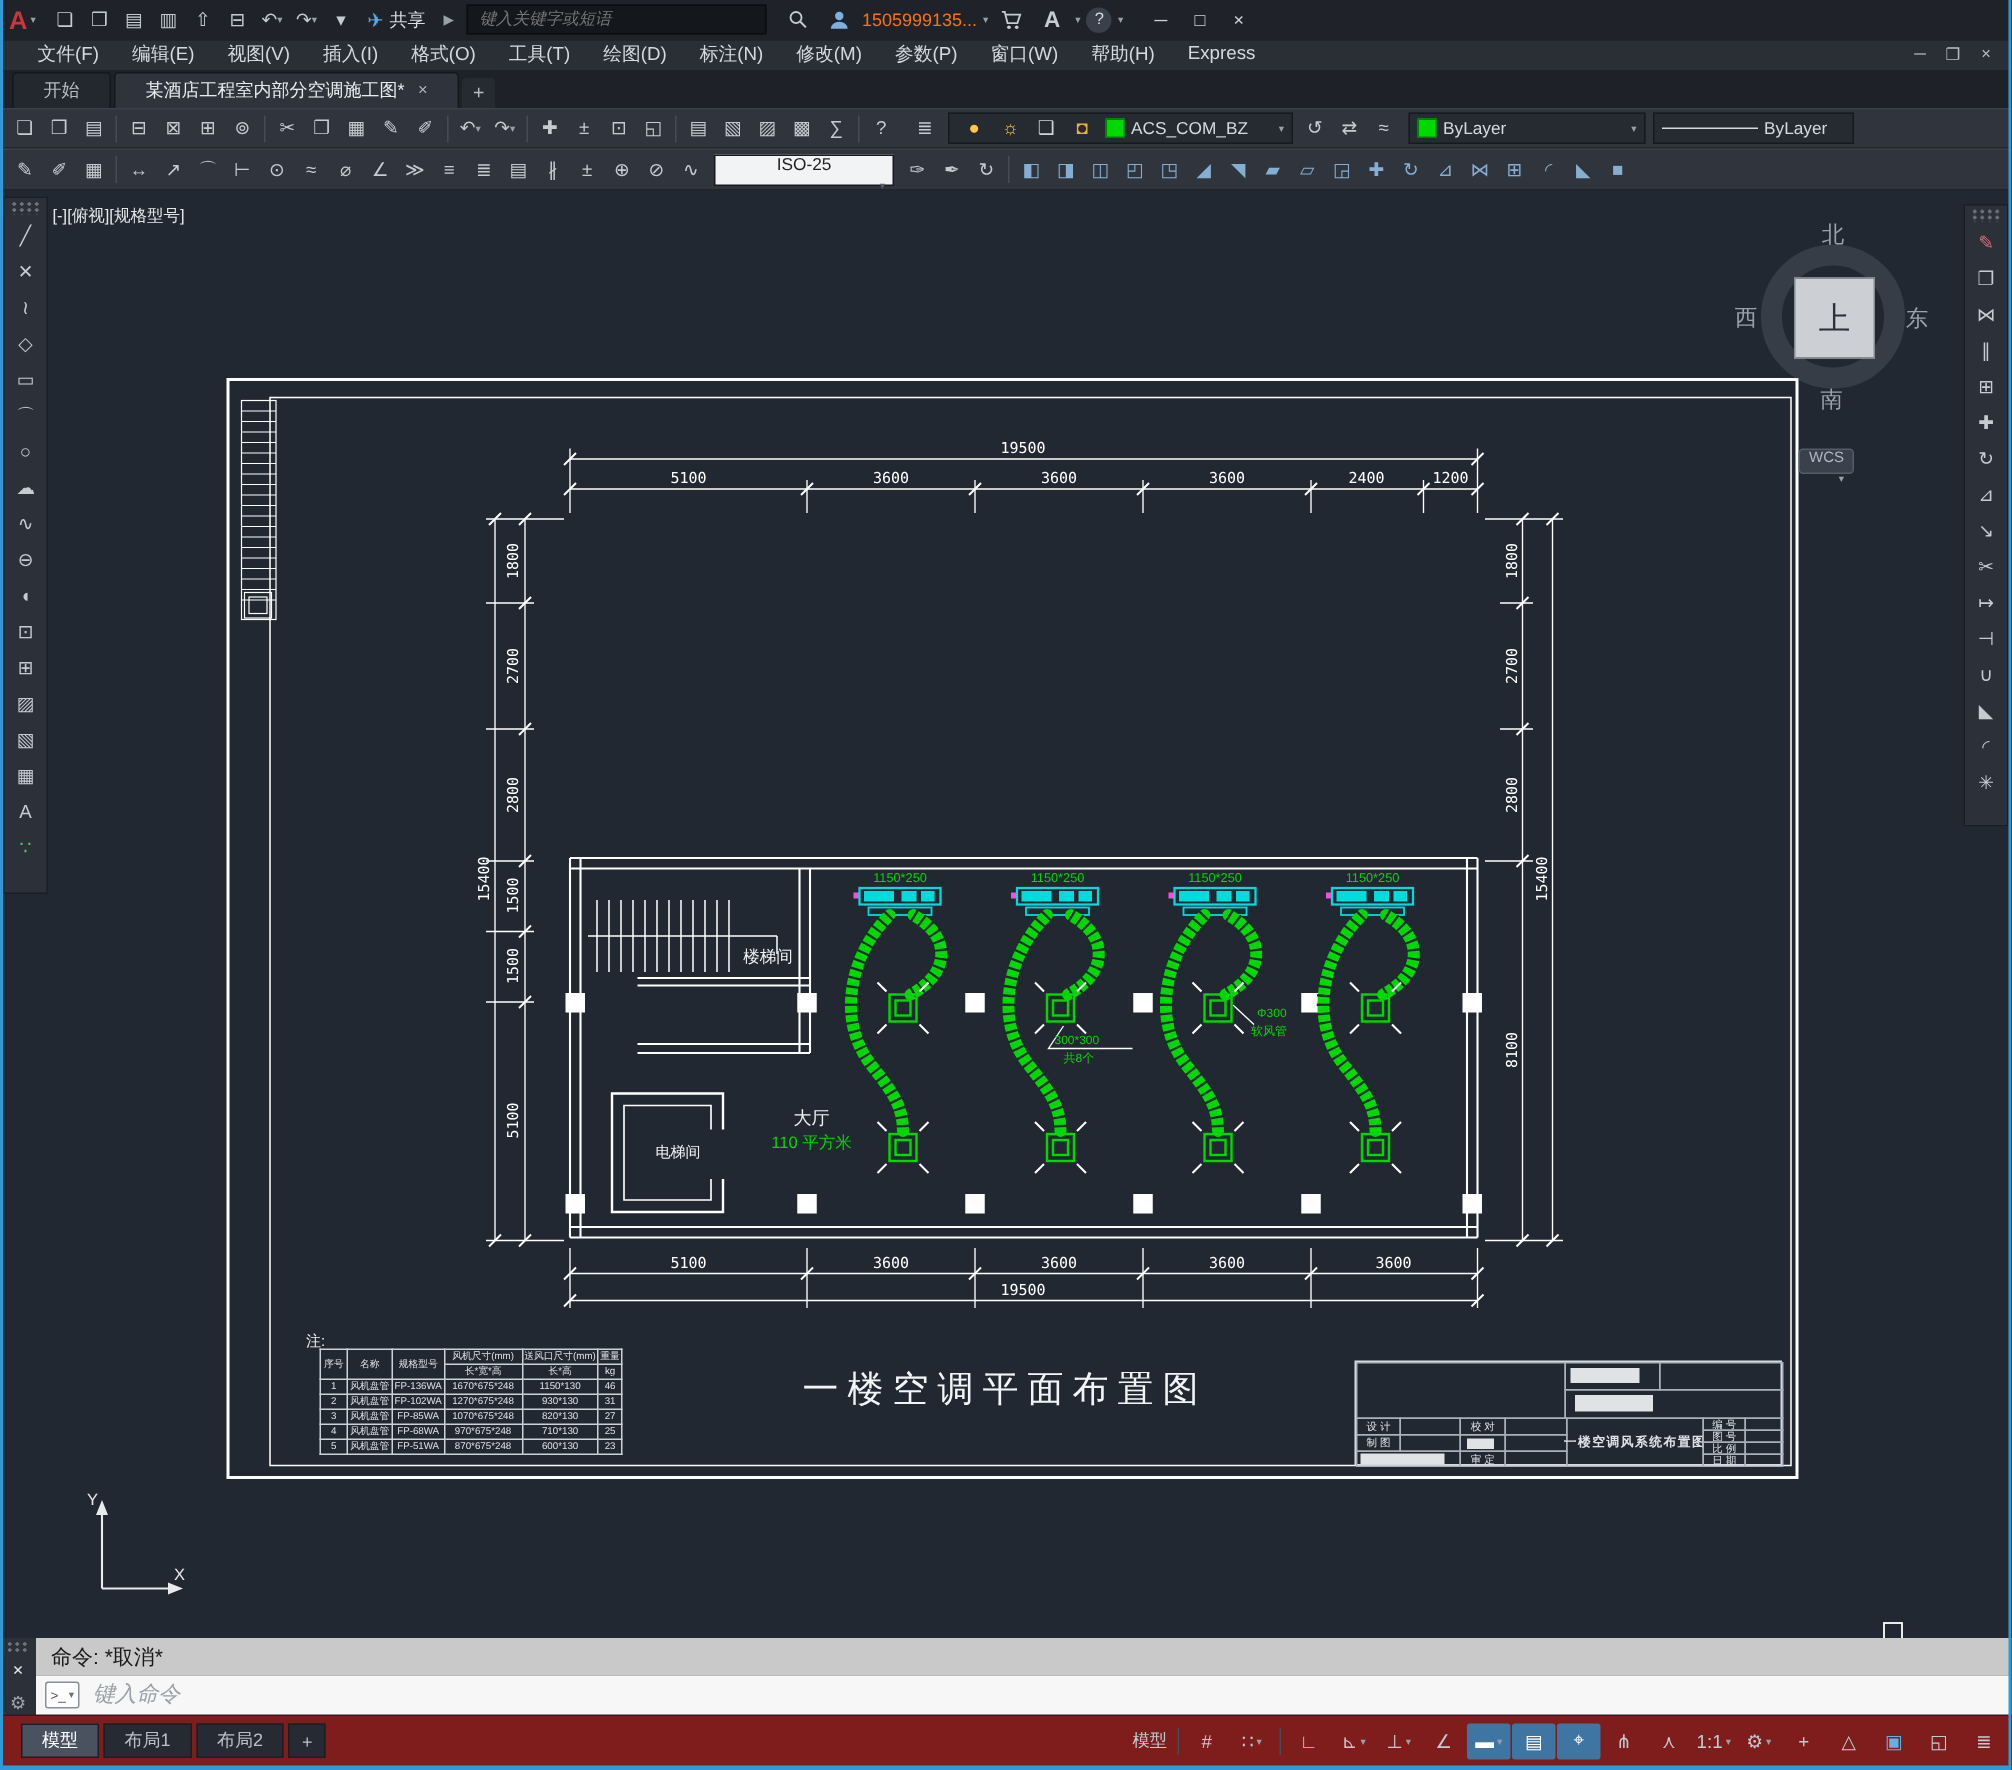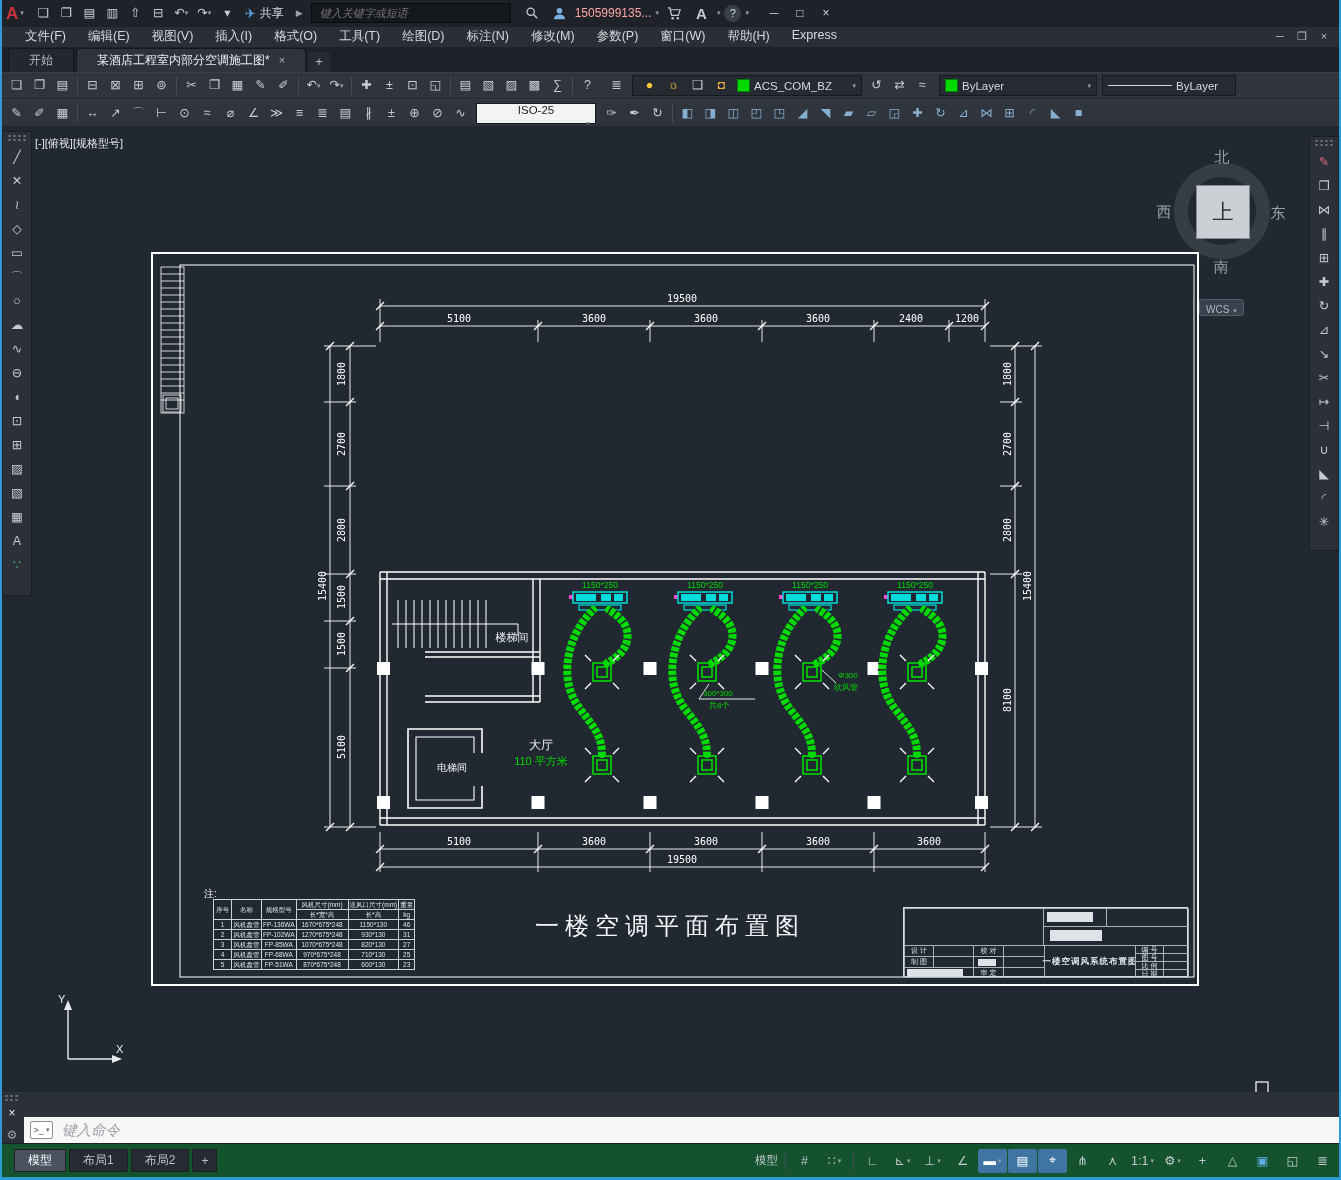--- a/index.html
+++ b/index.html
@@ -22,21 +22,21 @@
   .qat{display:flex;align-items:center;}
   .share{display:flex;align-items:center;gap:4px;color:#d8dce1;font-size:12px;margin-left:4px;}
   .share .plane{color:#59a7e8;font-size:13px;}
   .win-title{display:flex;gap:14px;margin:0 auto 0 64px;color:#d2d6db;font-size:13px;white-space:nowrap;}
   .flyout{color:#9aa0a8;font-size:9px;margin-left:10px;}
   .searchbox{width:186px;height:18px;background:#14171b;border:1px solid #0a0c0f;
              display:flex;align-items:center;padding:0 6px;margin-left:6px;}
   .searchbox input{background:transparent;border:none;outline:none;color:#9298a0;
              font-style:italic;font-size:11px;width:100%;font-family:"Liberation Sans",sans-serif;}
   .tb-right{display:flex;align-items:center;gap:4px;margin-left:8px;}
-  .uid{color:#fca5a5;font-size:12px;}
+  .uid{color:#f97316;font-size:12px;}
   .helpq{width:17px;height:17px;border-radius:50%;background:#3a404a;color:#d6dade;font-size:11px;
          display:flex;align-items:center;justify-content:center;}
   .winbtns{display:flex;margin-left:10px;}
   .winbtns .wb{width:26px;height:22px;display:flex;align-items:center;justify-content:center;
                color:#cfd3d8;font-size:12px;}
   .micon{display:block;}
   
   .menubar{height:22px;background:#2a2e35;display:flex;align-items:center;padding-left:14px;}
   .mitem{padding:0 11px;font-size:12.5px;color:#d6dade;}
   .docwin{margin-left:auto;display:flex;gap:4px;padding-right:8px;color:#b9bec5;font-size:11px;}
@@ -77,21 +77,21 @@
   .strip-right{right:2px;top:9px;}
   
   .viewcube{position:absolute;left:1150px;top:14px;width:150px;height:180px;}
   .vc-ring{position:absolute;left:24px;top:22px;width:68px;height:68px;border-radius:50%;
            border:14px solid rgba(128,138,152,0.22);}
   .vc-cube{position:absolute;left:46px;top:44px;width:52px;height:52px;background:#ccd0d5;
            border:1px solid #868c94;color:#2c3036;font-size:21px;display:flex;align-items:center;
            justify-content:center;}
   .vc-label{position:absolute;color:#99a1ac;font-size:15px;transform:translate(-50%,-50%);}
   .wcs{position:absolute;left:49px;top:158px;height:15px;background:#3a414c;border:1px solid #555d69;
-       border-radius:3px;color:#aeb6c1;font-size:10px;display:flex;align-items:flex-end;padding:0 6px;gap:4px;}
+       border-radius:3px;color:#aeb6c1;font-size:10px;display:flex;align-items:flex-end;padding:0 6px;gap:4px;flex-direction:column;}
   
   .spec{position:absolute;left:213px;top:772px;border-collapse:collapse;background:transparent;}
   .spec th,.spec td{border:1px solid #ccd2d9;color:#dde2e8;font-size:6.5px;font-weight:normal;
         text-align:center;padding:0 1px;height:9px;line-height:8px;white-space:nowrap;}
   
   .titleblock{position:absolute;left:903px;top:780px;width:285px;height:70px;
               border:1px solid #d6dbe1;box-sizing:border-box;}
   .tb-cell{position:absolute;box-sizing:border-box;border:1px solid #a9b1ba;color:#dde2e8;
            font-size:7px;display:flex;align-items:center;justify-content:center;white-space:nowrap;}
   .tb-cell.name{font-size:8.5px;font-weight:bold;letter-spacing:1px;}
@@ -105,21 +105,21 @@
   .cmd-hist{position:absolute;left:24px;top:0;right:0;height:25px;background:#c9c9c9;color:#17181a;
             font-size:14px;display:flex;align-items:center;padding-left:10px;}
   .cmd-input{position:absolute;left:24px;top:25px;right:0;height:26px;background:#f7f7f7;
              display:flex;align-items:center;padding-left:6px;gap:7px;}
   .cmd-chip{width:21px;height:16px;border:1px solid #8a9097;border-radius:2px;color:#4c5258;
             font-size:9px;display:flex;align-items:center;justify-content:center;gap:2px;background:#fff;}
   .cmd-input input{background:transparent;border:none;outline:none;font-size:14.5px;width:300px;
             font-family:"Liberation Sans",sans-serif;color:#333;}
   .cmd-input input::placeholder{color:#9ba0a6;font-style:italic;}
   
-  .statusbar{height:33px;background:#14532d;border-top:1px solid #1d2127;display:flex;
+  .statusbar{height:33px;background:#7f1d1d;border-top:1px solid #1d2127;display:flex;
              align-items:center;padding:0 4px 3px 14px;flex:0 0 auto;}
   .ltab{height:21px;padding:0 13px;font-size:12px;color:#b9c0c8;background:#262b33;
         display:flex;align-items:center;margin-right:3px;border:1px solid #1b1f25;}
   .ltab.active{background:#4a5260;color:#fff;}
   .ltab.add{padding:0 8px;}
   .scluster{margin-left:auto;display:flex;align-items:center;gap:1px;}
   .sbtn{min-width:23px;height:24px;display:flex;align-items:center;justify-content:center;
         color:#c3c9d0;font-size:12.5px;padding:0 3px;border-radius:2px;gap:2px;}
   .sbtn.act{background:#3f75a3;color:#fff;}
   .sbtn.txt{font-size:11.5px;}
@@ -1031,20 +1031,23 @@
       <div class="tb-cell" style="left:259px;top:61px;width:26px;height:9px;"></div>
     </div>
   </div>
 
   <div class="cmdline">
     <div class="cmd-rail">
       <div class="grip" style="width:16px;height:8px;"></div>
       <span class="x">×</span>
       <span class="wr">⚙</span>
     </div>
+    <div class="cmd-hist">
+      <span>命令: *取消*</span>
+    </div>
     <div class="cmd-input">
       <span class="cmd-chip">&gt;_<span class="caret" style="color:#6a7077;">▾</span></span>
       <input placeholder="键入命令" style="">
     </div>
   </div>
 
   <div class="statusbar">
     <div class="ltab active">模型</div>
     <div class="ltab">布局1</div>
     <div class="ltab">布局2</div>

